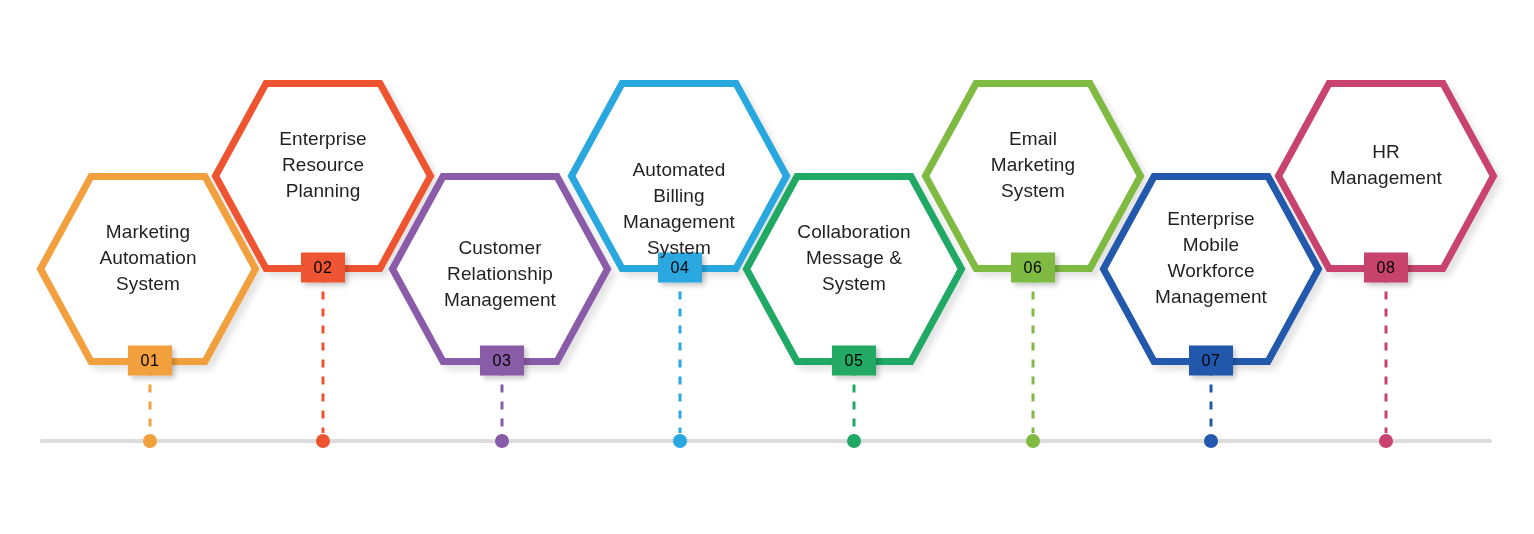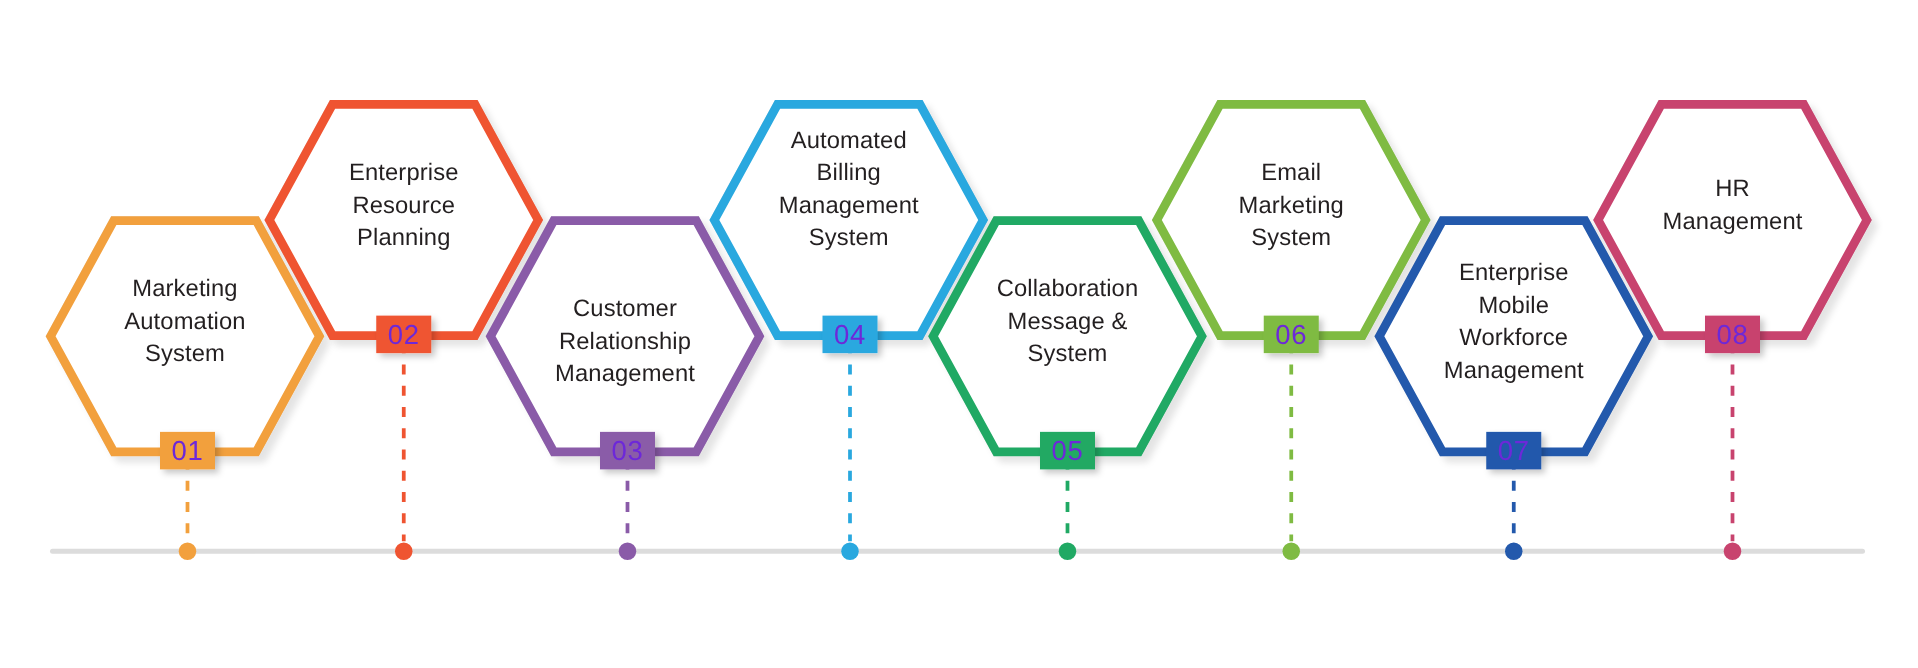--- a/index.html
+++ b/index.html
@@ -38,22 +38,22 @@
     align-items: center;
     justify-content: center;
   }
   .node-label span {
     display: block;
     width: 100%;
   }
   .badge-num {
     position: absolute;
     box-sizing: border-box;
-    color: #6d28d9;
-    font-size: 22px;
+    color: #000000;
+    font-size: 16px;
     line-height: 30px;
     text-align: center;
     letter-spacing: 0.6px;
   }
 </style>
 </head>
 <body>
 
 <div id="infographic">
   <svg id="timeline-svg" viewBox="0 0 1534 534" xmlns="http://www.w3.org/2000/svg">
@@ -135,21 +135,21 @@
       </div>
       <div class="badge-num" style="left: 301px; top: 252.5px; width: 44px; height: 30px;">02</div>
       <div class="node-label" style="left: 392.5px; top: 192px; width: 215px; height: 163px;">
         <span>
           <div>Customer</div>
           <div>Relationship</div>
           <div>Management</div>
         </span>
       </div>
       <div class="badge-num" style="left: 480px; top: 345.5px; width: 44px; height: 30px;">03</div>
-      <div class="node-label" style="left: 571.5px; top: 70px; width: 215px; height: 163px;">
+      <div class="node-label" style="left: 571.5px; top: 98px; width: 215px; height: 163px; align-items: flex-end;">
         <span>
           <div>Automated</div>
           <div>Billing</div>
           <div>Management</div>
           <div>System</div>
         </span>
       </div>
       <div class="badge-num" style="left: 658px; top: 252.5px; width: 44px; height: 30px;">04</div>
       <div class="node-label" style="left: 746.5px; top: 176.5px; width: 215px; height: 163px;">
         <span>

